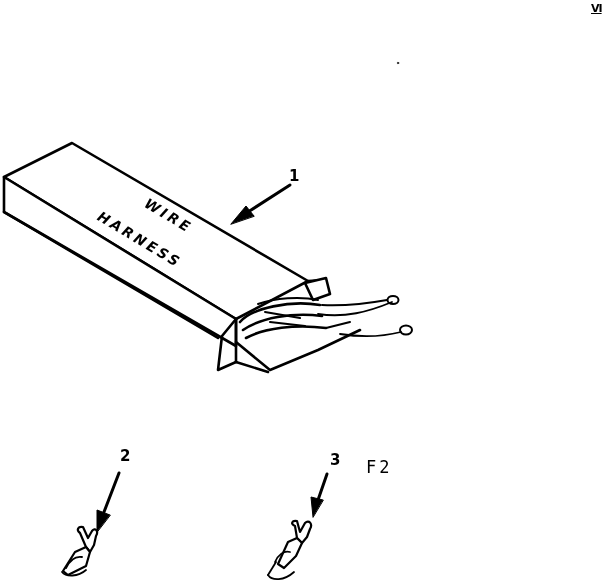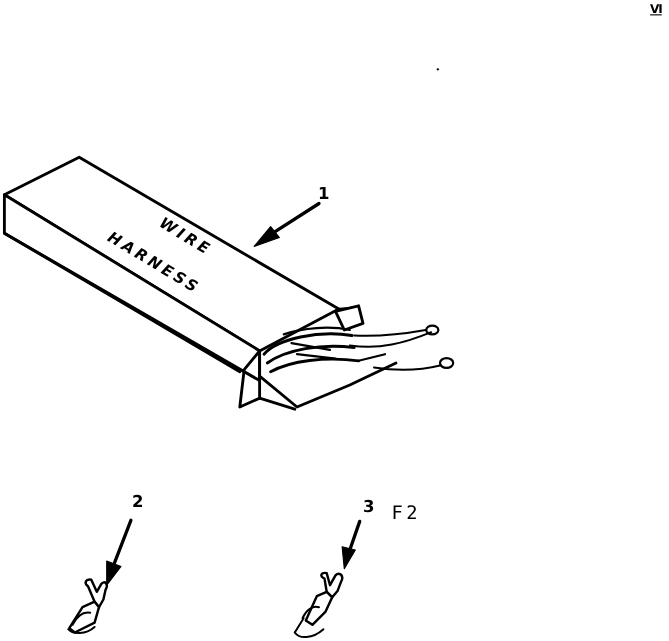--- a/index.html
+++ b/index.html
@@ -84,16 +84,16 @@
 
   <div class="page-mark">VI</div>
 
   <div class="box-label" style="left:150px; top:195px; transform: rotate(31deg);">WIRE</div>
   <div class="box-label" style="left:103px; top:208px; transform: rotate(31deg);">HARNESS</div>
 
   <div class="callout" style="left:289px; top:167px;">1</div>
   <div class="callout" style="left:120px; top:447px;">2</div>
   <div class="callout" style="left:330px; top:451px;">3</div>
 
-  <div class="ref" style="left:356px; top:456px;">
+  <div class="ref" style="left:366px; top:456px;">
     <div>F2</div>
   </div>
 </div>
 
 </body></html>

